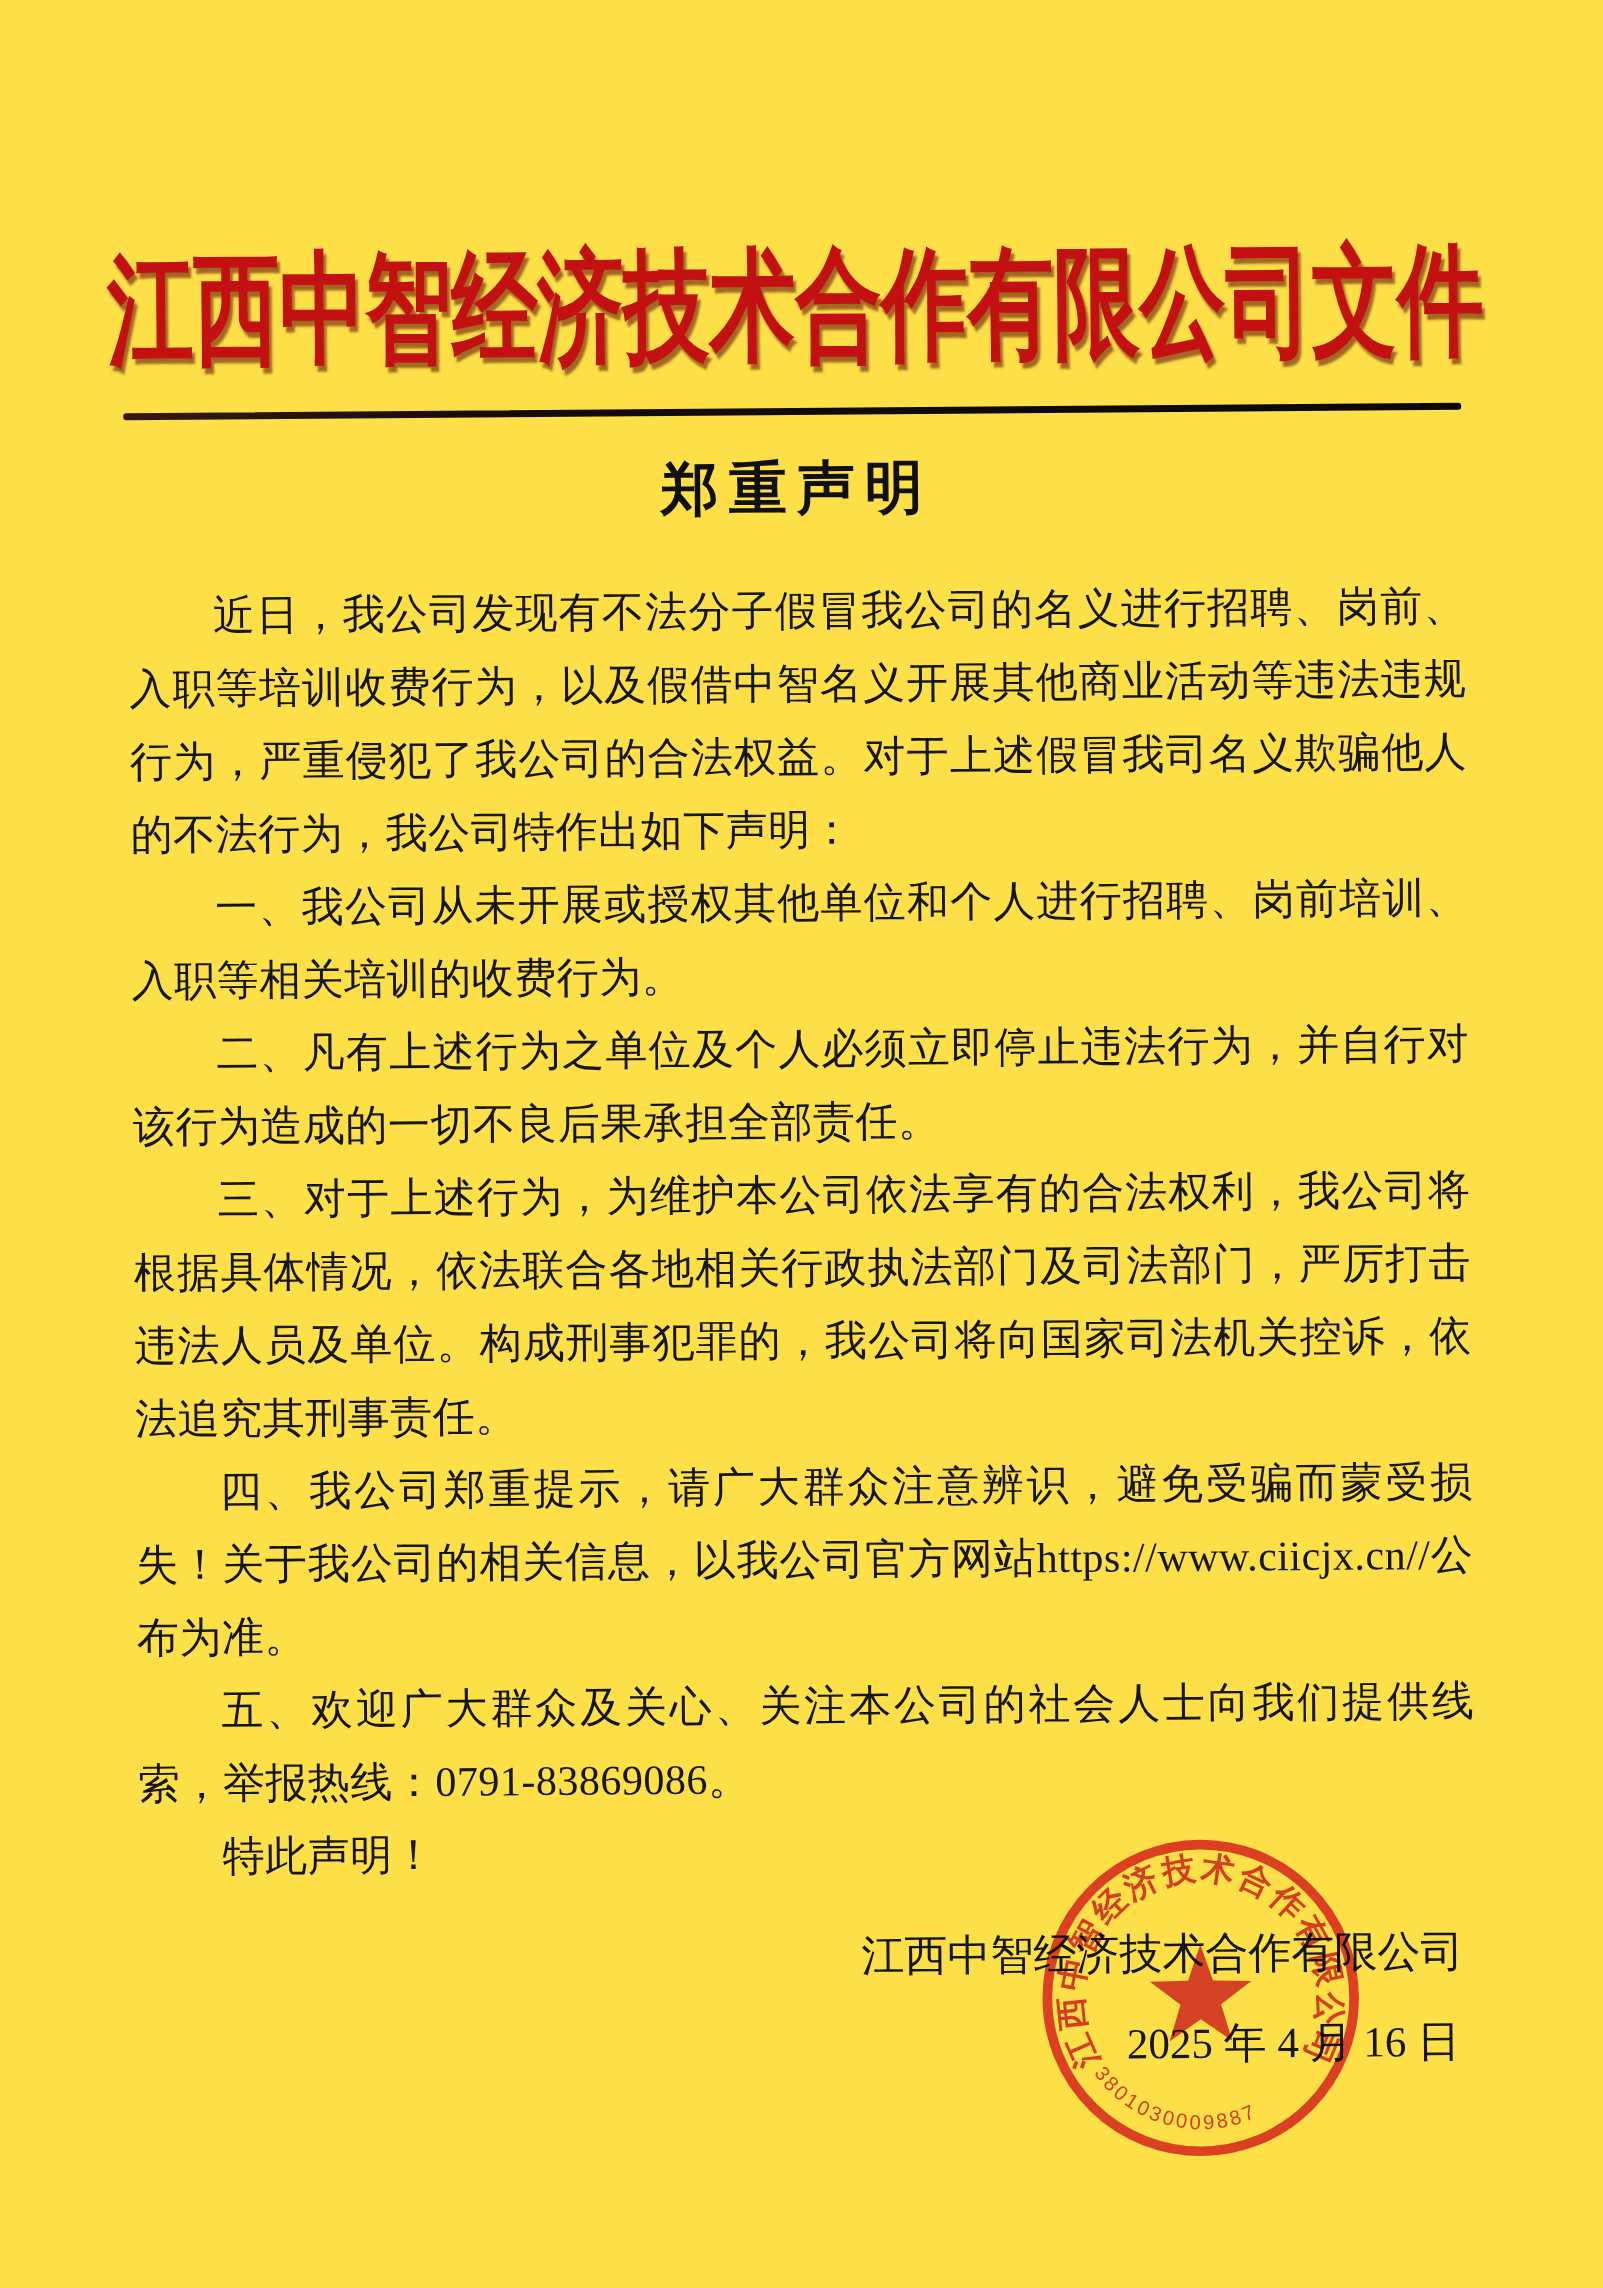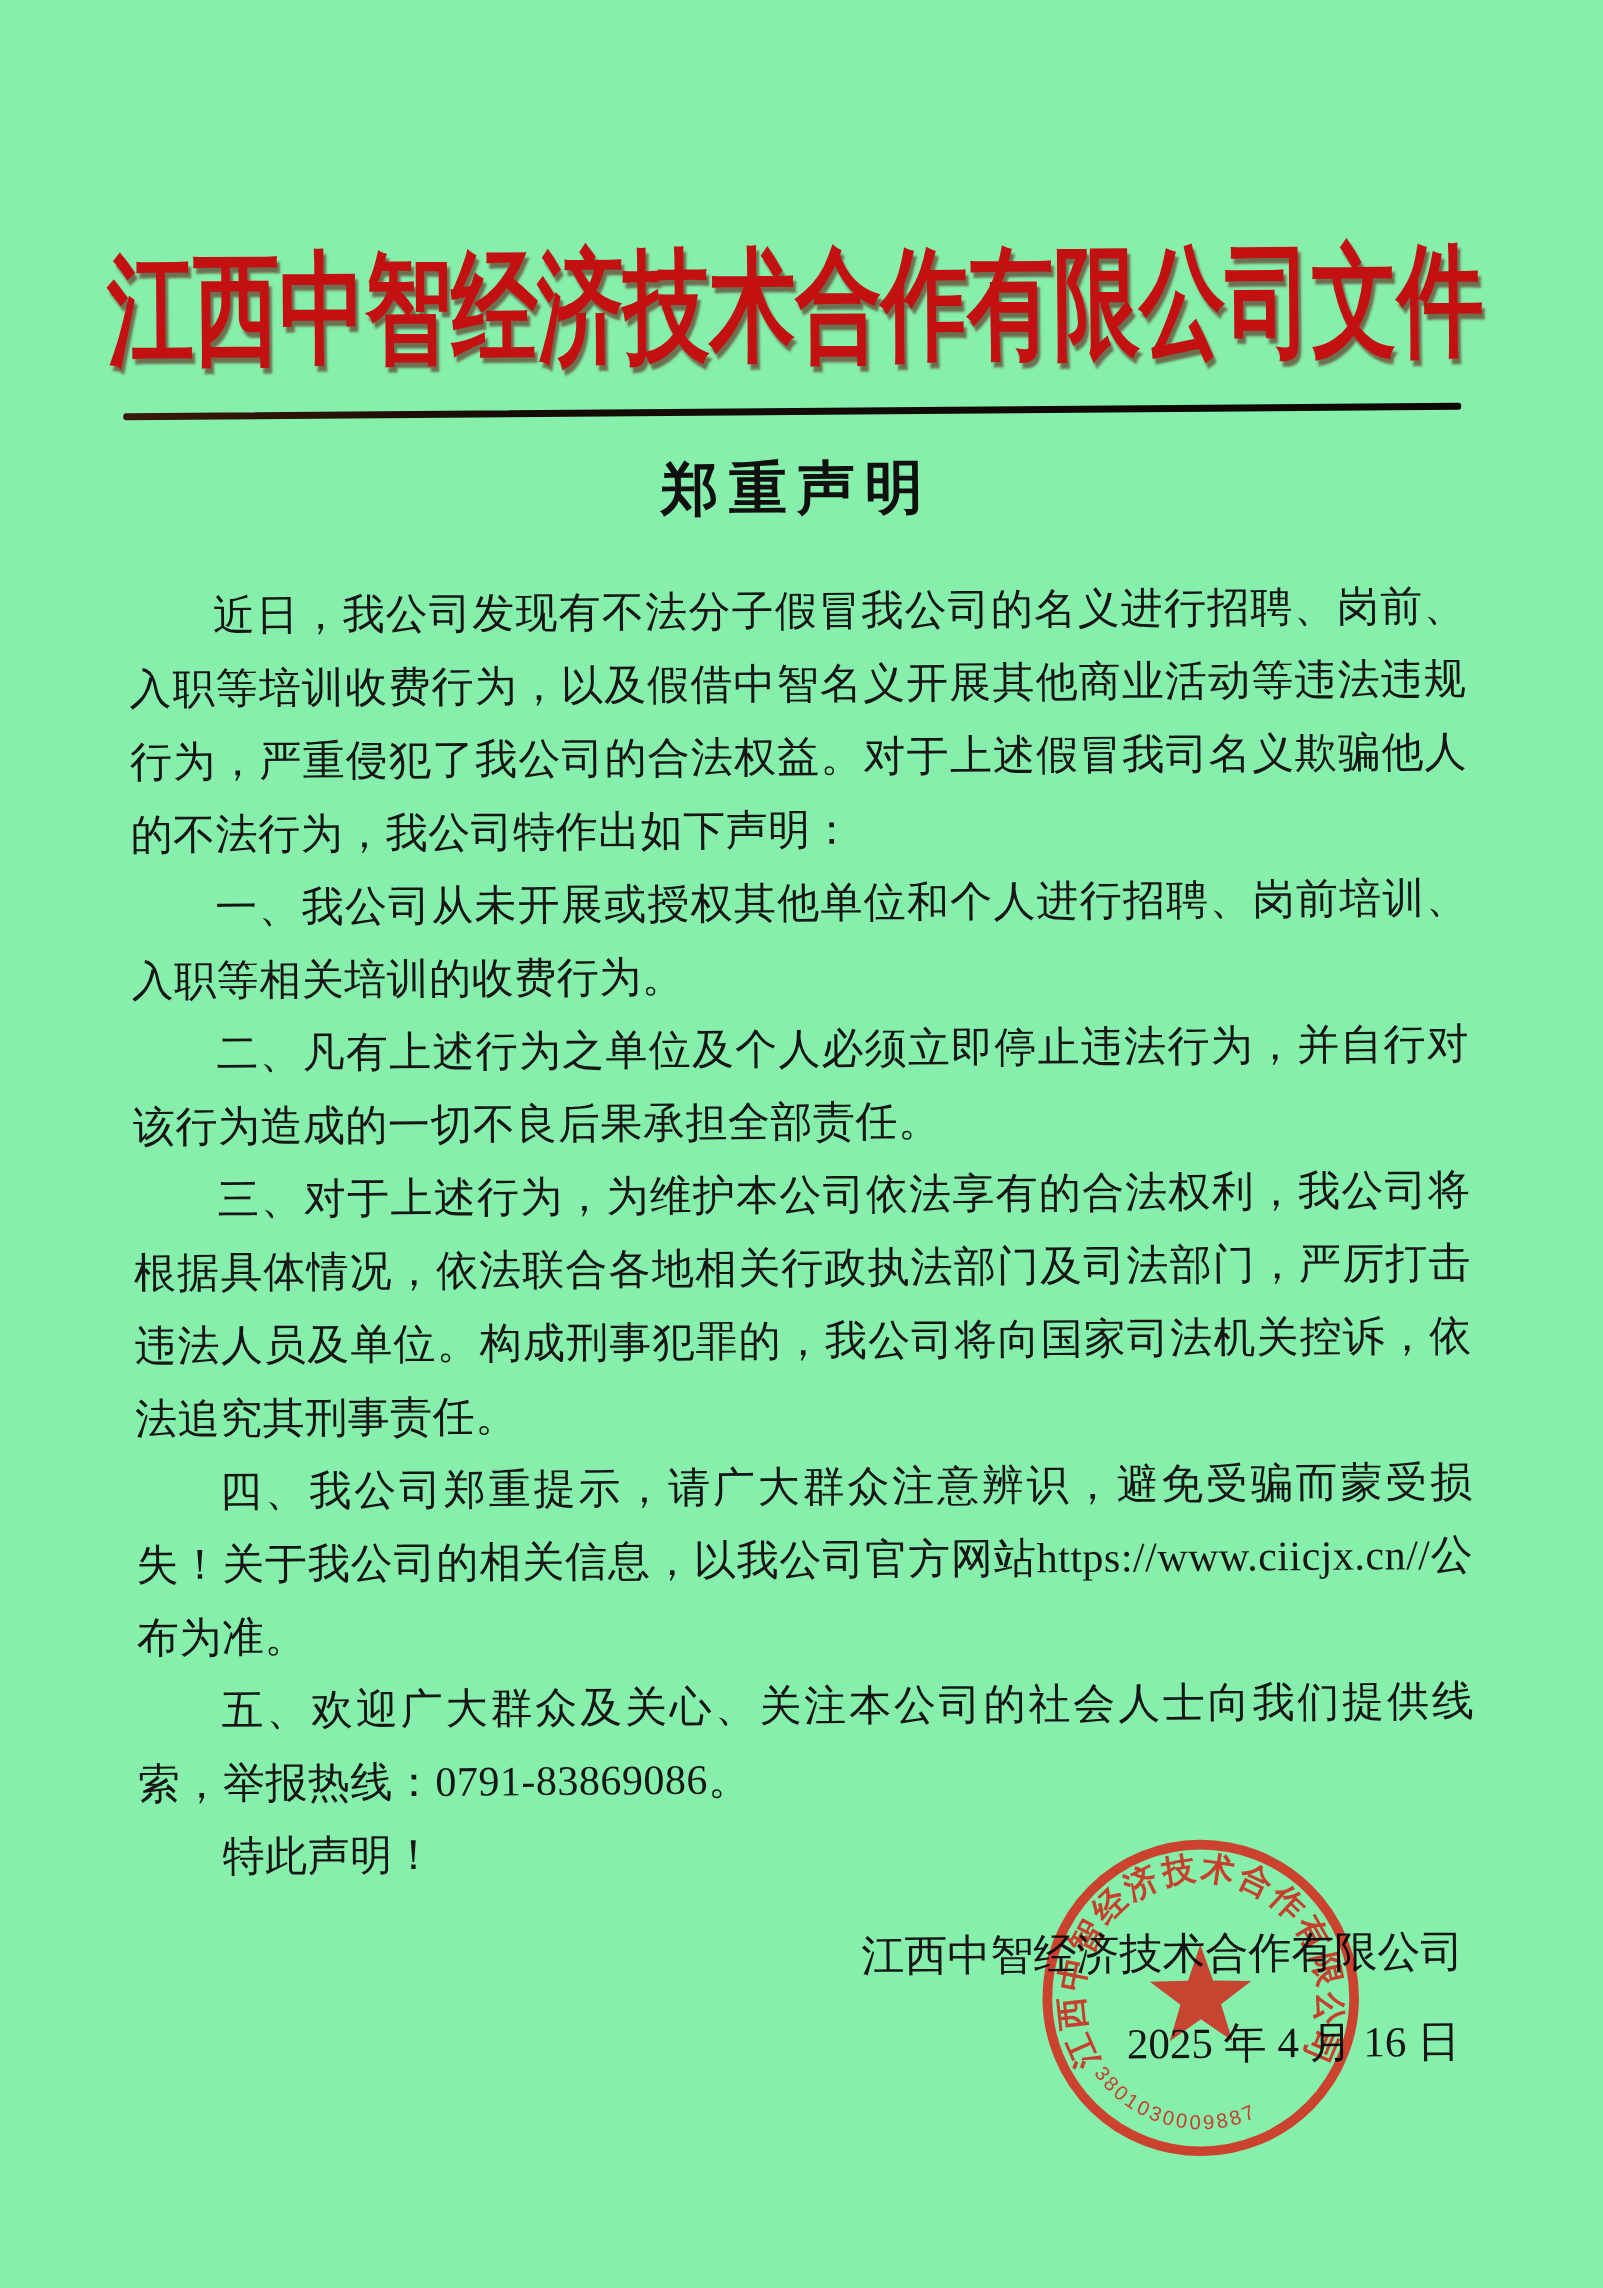--- a/index.html
+++ b/index.html
@@ -1,20 +1,20 @@
 <!DOCTYPE html>
 <html><head>
 <meta charset="utf-8">
 <style>
   html,body{margin:0;padding:0;background:#888;}
   .page{
     position:relative;
     width:1604px;height:2289px;
     margin:0 auto;
-    background:#86efac;
+    background:#fde047;
     overflow:hidden;
     font-family:"Liberation Serif","DejaVu Serif",serif;
     color:#161616;
   }
   .sheet{position:absolute;inset:0;transform:rotate(-0.45deg);transform-origin:50% 50%;}
 
   .header-title{
     position:absolute;top:245px;left:0;right:0;
     text-align:center;
     font-size:86px;line-height:1;

